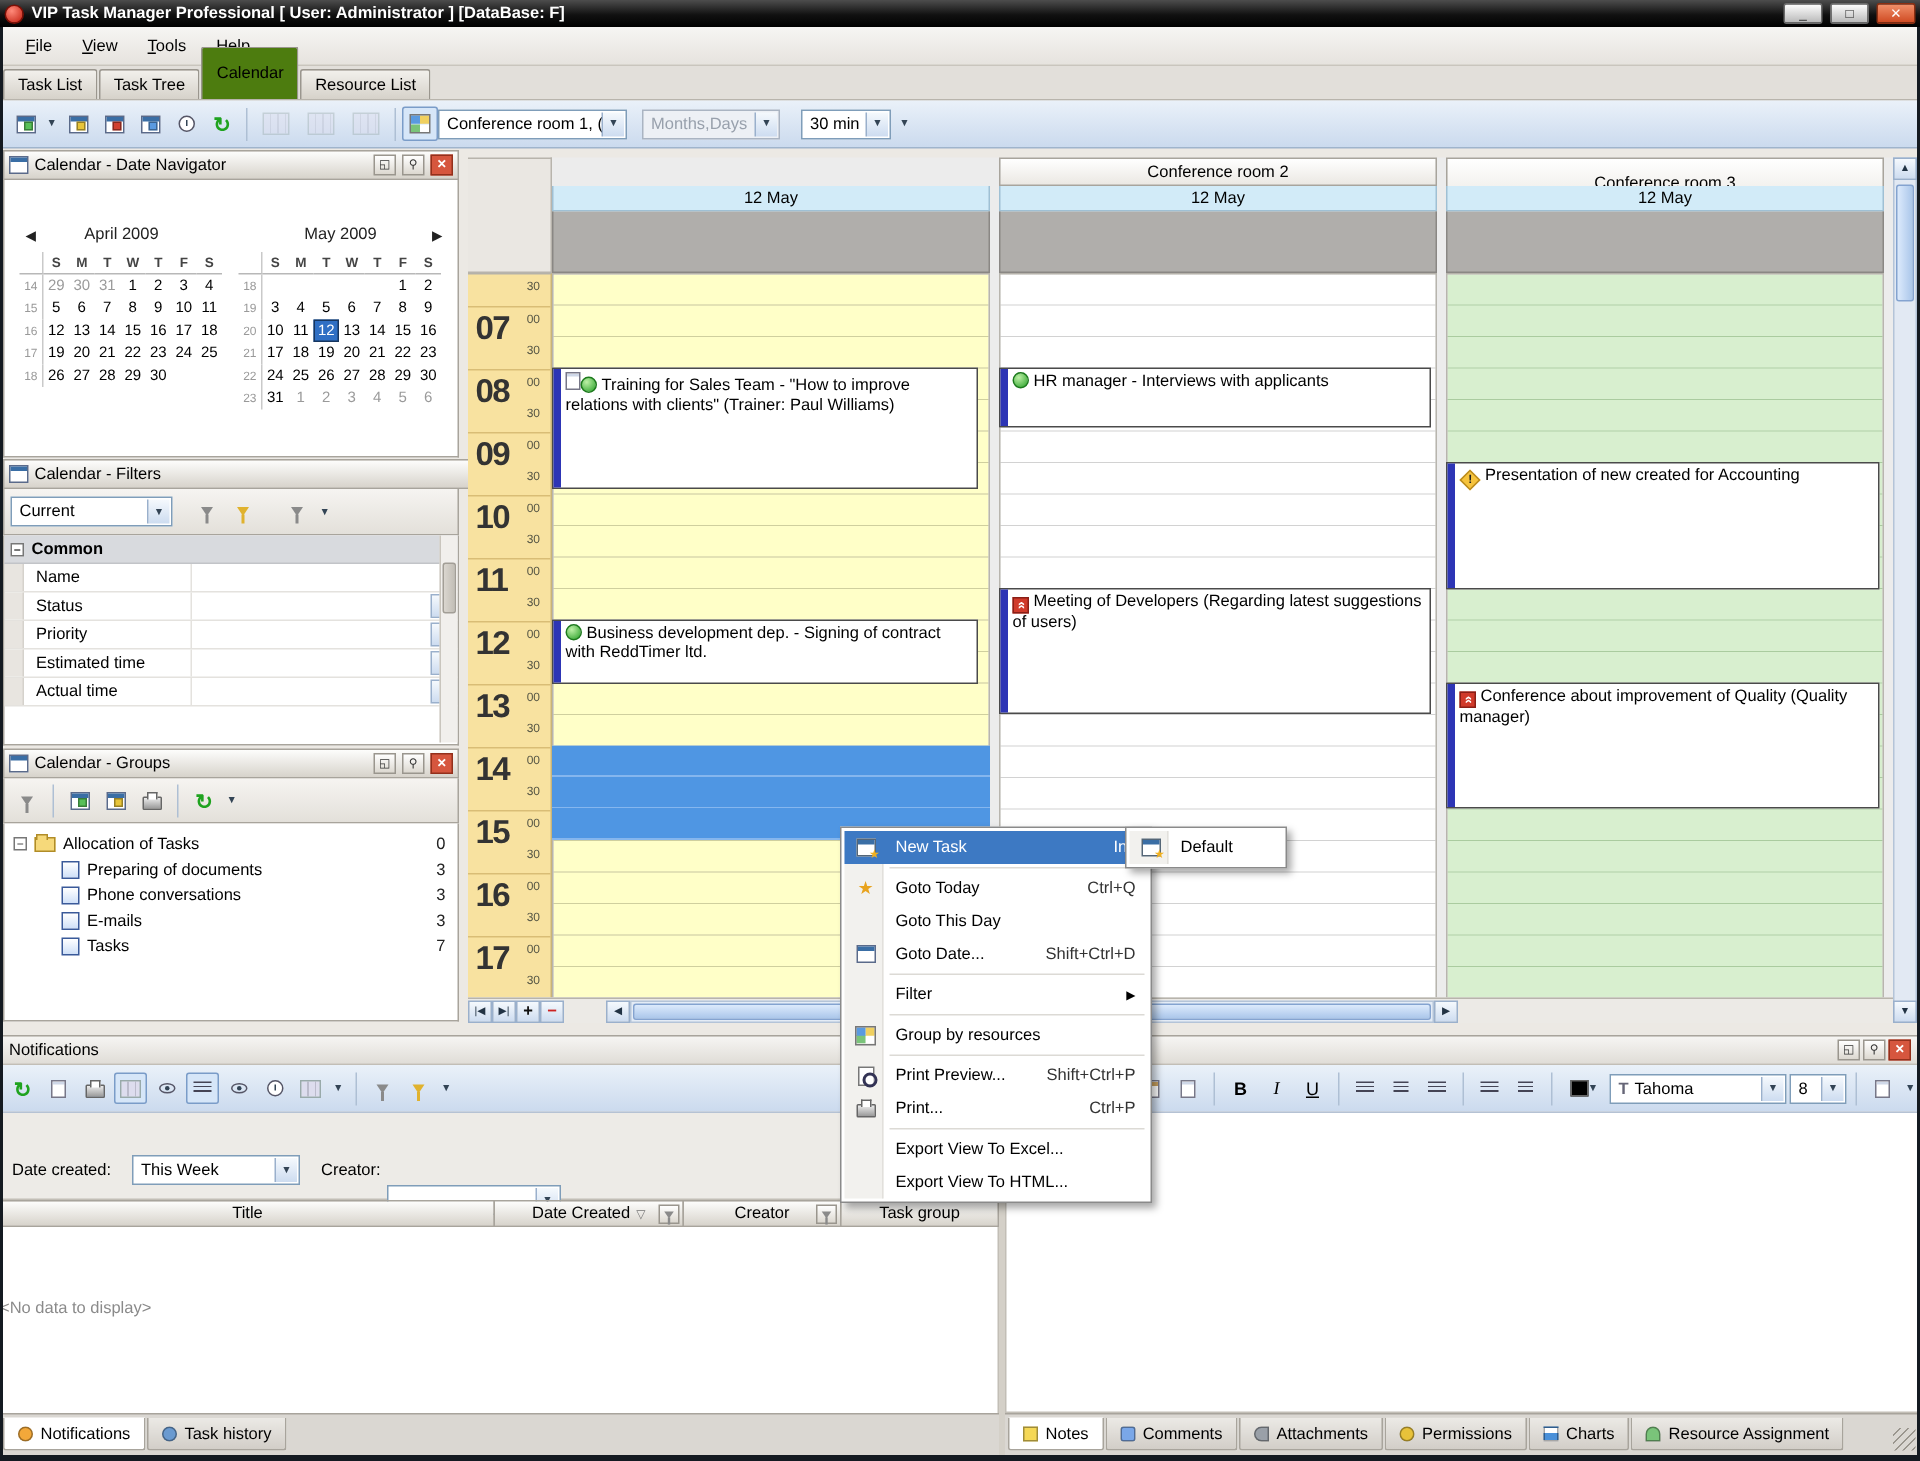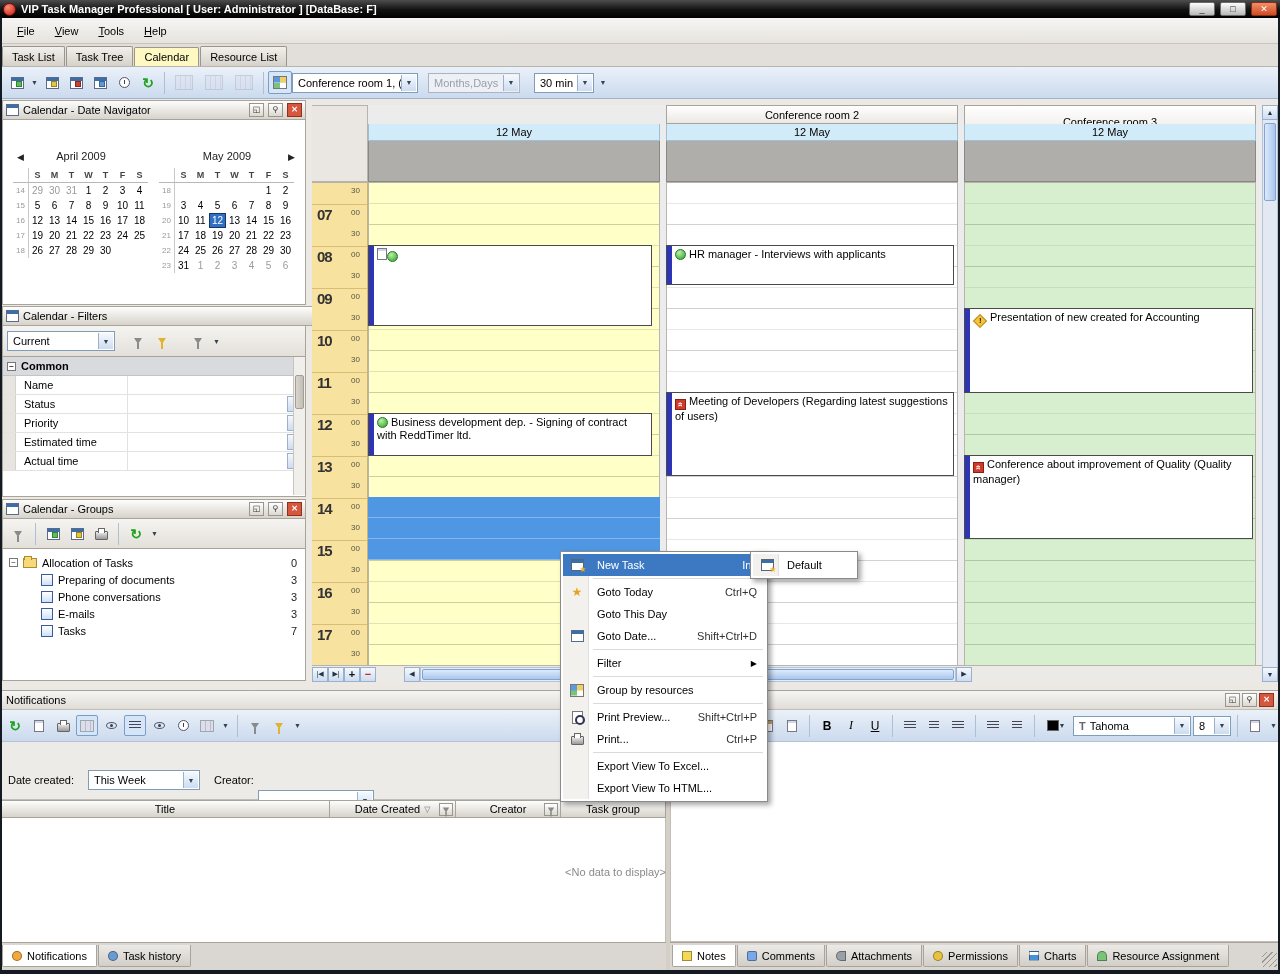--- a/index.html
+++ b/index.html
@@ -11,21 +11,21 @@
   .appicon{width:13px;height:13px;border-radius:50%;background:radial-gradient(circle at 35% 30%,#ff8a7a,#c11d0e);border:1px solid #7a0f06;flex:none}
   .apptitle{color:#fff;font-weight:bold;font-size:11px;flex:1;white-space:nowrap}
   .winbtn{width:26px;height:14px;border:1px solid #6a6a6a;background:linear-gradient(#fdfdfd,#b9b9b9);font-size:9px;line-height:12px;text-align:center;color:#222;border-radius:2px}
   .winbtn.close{background:linear-gradient(#f0906a,#cf4a22);color:#fff;border-color:#8a2f12}
   
   .menubar{position:absolute;left:0;top:18px;width:1280px;height:26px;background:linear-gradient(#f6f5f3,#e6e3de);border-bottom:1px solid #c9c5bd;display:flex;align-items:center;padding-left:8px;gap:2px}
   .mitem{padding:3px 9px}
   .mitem::first-letter{text-decoration:underline}
   .tabbar{position:absolute;left:0;top:44px;width:1280px;height:23px;background:#e2dfda;border-bottom:1px solid #b8b4ac;display:flex;align-items:flex-end;padding-left:2px}
   .mtab{height:20px;display:flex;align-items:center;padding:0 9px;border:1px solid #9a968e;border-bottom:none;background:linear-gradient(#f2f0ec,#d6d2ca);margin-right:1px;border-radius:2px 2px 0 0}
-  .mtab.active{height:19px;background:#fef9c3;z-index:2}
+  .mtab.active{height:35px;background:#4d7c0f;z-index:2}
   .toolbar{position:absolute;left:0;top:67px;width:1280px;height:32px;background:linear-gradient(#eaf1f9,#cbdaee);border-bottom:1px solid #9fb4cc;display:flex;align-items:center;padding:0 5px}
   .tbtn{width:24px;height:23px;display:inline-flex;align-items:center;justify-content:center;border:1px solid transparent;border-radius:2px;position:relative;flex:none}
   .tbtn.active{border-color:#7a9cc8;background:#d6e6f8}
   .tbtn.disabled{opacity:.4}
   .tbtn.big{width:30px}
   .tsep{width:1px;height:22px;background:#aebfd4;margin:0 4px;flex:none}
   .ddarrow-mini{font-size:7px;color:#345;width:11px;text-align:center;flex:none}
   .combo{height:20px;background:#fff;border:1px solid #7f9db9;display:flex;align-items:center;padding:0 18px 0 5px;position:relative;flex:none;white-space:nowrap;overflow:hidden}
   .combo .cbtn{position:absolute;right:1px;top:1px;bottom:1px;width:15px;background:linear-gradient(#f5f9fd,#cddcf0);border-left:1px solid #9ab0cc;display:flex;align-items:center;justify-content:center;font-size:7px;color:#345}
   .combo.disabled{background:#edf0f5;color:#98a0ac;border-color:#aab4c2}
@@ -85,21 +85,21 @@
   .chd{position:absolute;background:linear-gradient(#ffffff,#ebe8e3);border:1px solid #a8a49c;display:flex;align-items:center;justify-content:center}
   .cdt{position:absolute;background:#d2ebf8;border:1px solid #9fc0d4;border-top:none;display:flex;align-items:center;justify-content:center}
   .allday{position:absolute;background:#b0aeab;border:1px solid #8a8784;border-top:none}
   .colgrid{position:absolute;border-left:1px solid #b8b5ae;border-right:1px solid #b8b5ae;border-top:1px solid #b5b2aa}
   .bg1{background-image:repeating-linear-gradient(to bottom,transparent 0 41px,#cfcf9e 41px 42px),repeating-linear-gradient(to bottom,#ffffc8 0 20px,#e3e2b4 20px 21px)}
   .bg2{background-image:repeating-linear-gradient(to bottom,transparent 0 41px,#d2d2d2 41px 42px),repeating-linear-gradient(to bottom,#ffffff 0 20px,#e8e8e8 20px 21px)}
   .bg3{background-image:repeating-linear-gradient(to bottom,transparent 0 41px,#aacb9f 41px 42px),repeating-linear-gradient(to bottom,#d8efcf 0 20px,#c4dfbb 20px 21px)}
   #gutter{position:absolute;left:0;top:77px;width:56px;height:483px;background:#f8e2a0;border-right:1px solid #c9b478;border-top:1px solid #b5b2aa}
   .first-row{height:21px;position:relative}
   .hour-block{height:42px;position:relative;border-top:1px solid #d9bd76}
-  .hour-num{position:absolute;left:5px;top:1px;font-size:15px;font-weight:bold;color:#333;letter-spacing:-1px}
+  .hour-num{position:absolute;left:5px;top:1px;font-size:22px;font-weight:bold;color:#333;letter-spacing:-1px}
   .min00{position:absolute;right:7px;top:3px;font-size:8px;color:#554}
   .min30{position:absolute;right:7px;top:24px;font-size:8px;color:#554}
   .first-row .min30{top:3px}
   .ev{position:absolute;border:1px solid #4a4a4a;display:flex;background:#fff;z-index:5}
   .evbar{width:5px;background:#2d35b5;flex:none}
   .evbody{flex:1;padding:2px 3px;font-size:11px;line-height:13px;overflow:hidden}
   .ball{width:11px;height:11px;border-radius:50%;background:radial-gradient(circle at 35% 30%,#bdf0a6,#27a027);border:1px solid #1d7a1d;display:inline-block;vertical-align:-2px;margin-right:3px}
   .redico{width:11px;height:11px;background:#d03a2a;border:1px solid #8a1f16;display:inline-flex;align-items:center;justify-content:center;vertical-align:-2px;margin-right:3px}
   .redico span{display:block;transform:rotate(-90deg);font-size:9px;font-weight:bold;color:#fff;line-height:1}
   .warnico{width:10px;height:10px;background:#f6c33c;border:1px solid #b98a1e;transform:rotate(45deg);display:inline-flex;align-items:center;justify-content:center;vertical-align:-2px;margin:0 5px 0 2px}
@@ -592,21 +592,21 @@
           <span class="min00">00</span>
           <span class="min30">30</span>
         </div>
       </div>
   </div>
 
   <div class="sel-band" style="left:56px;top:392px;width:292px;height:63px"></div>
 
   <div class="ev" style="left:56px;top:140px;width:284px;height:81px">
     <div class="evbar"></div>
-    <div class="evbody"><span class="doc-ico"></span><span class="ball"></span></div>
+    <div class="evbody"><span class="doc-ico"></span><span class="ball"></span><span>Training for Sales Team - "How to improve relations with clients" (Trainer: Paul Williams)</span></div>
   </div>
   <div class="ev" style="left:56px;top:308px;width:284px;height:43px">
     <div class="evbar"></div>
     <div class="evbody"><span class="ball"></span><span>Business development dep.  - Signing of contract with ReddTimer ltd.</span></div>
   </div>
   <div class="ev" style="left:354px;top:140px;width:288px;height:40px">
     <div class="evbar"></div>
     <div class="evbody"><span class="ball"></span><span>HR manager - Interviews with applicants</span></div>
   </div>
   <div class="ev" style="left:354px;top:287px;width:288px;height:84px">
@@ -714,21 +714,21 @@
 <div class="th" style="left:455px;top:800px;width:106px">
   <span>Creator</span>
   <span class="thbtn">
       <span class="funnel" style="transform:scale(.8)"></span>
     </span>
 </div>
 <div class="th" style="left:560px;top:800px;width:106px">
   <span>Task group</span>
 </div>
 <div class="abs" style="left:0;top:818px;width:666px;height:124px;background:#fff;border-right:1px solid #c2beb6">
-  <div class="abs emptytxt" style="left:0;top:48px;width:666px;text-align:right">&lt;No data to display&gt;</div>
+  <div class="abs emptytxt" style="left:0;top:48px;width:666px;text-align:left">&lt;No data to display&gt;</div>
 </div>
 <div class="btabbar" style="left:0;top:942px;width:666px">
   <span class="btab active">
       <span class="sqico" style="background:#f2a83a;border-radius:50%"></span>
       <span>Notifications</span>
     </span>
   <span class="btab">
       <span class="sqico" style="background:#6a9ad0;border-radius:50%"></span>
       <span>Task history</span>
     </span>

